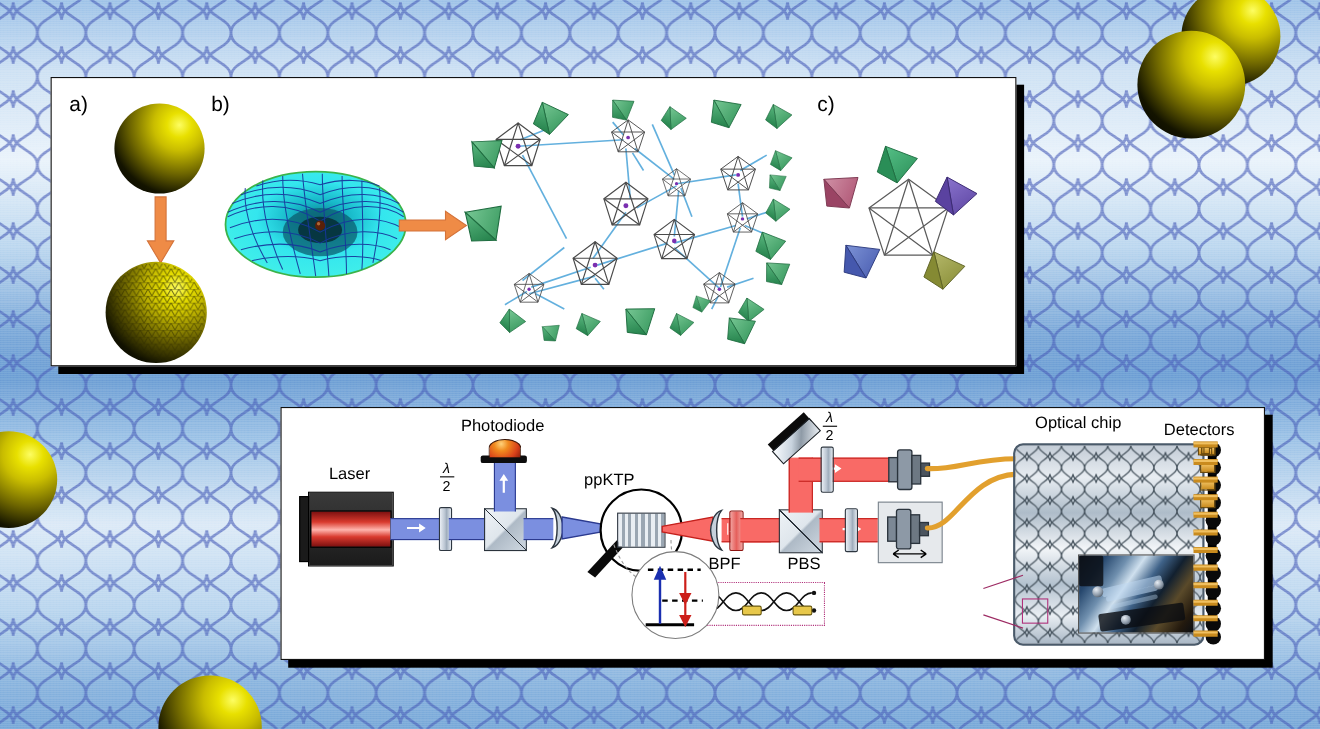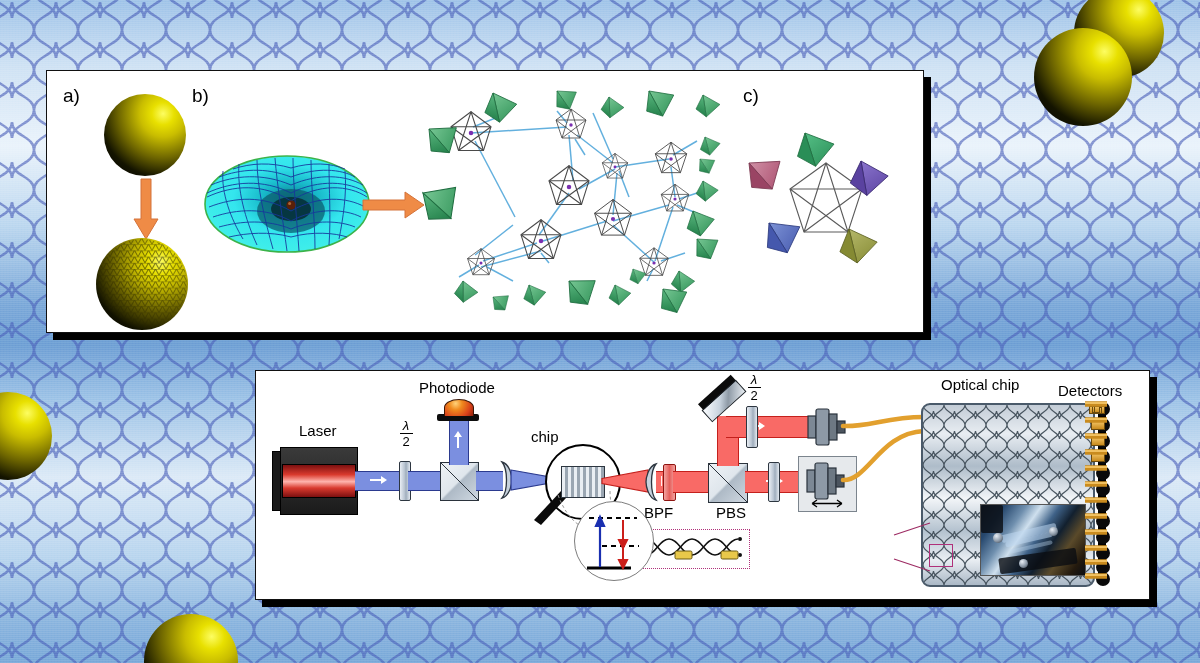--- a/index.html
+++ b/index.html
@@ -417,21 +417,21 @@
             <polygon points="0,0 14,32 -5,24" fill="#858a33"></polygon>
         </g>
       </g>
     </svg>
   </div>
 
   <div class="panel" style="left:255px;top:370px;width:893px;height:228px;">
 
     <div class="lbl fig-txt" style="left:43px;top:51px;">Laser</div>
     <div class="lbl fig-txt" style="left:163px;top:8px;">Photodiode</div>
-    <div class="lbl fig-txt" style="left:275px;top:57px;">chip</div>
+    <div class="lbl fig-txt" style="left:275px;top:57px;">ppKTP</div>
     <div class="lbl fig-txt" style="left:388px;top:133px;">BPF</div>
     <div class="lbl fig-txt" style="left:460px;top:133px;">PBS</div>
     <div class="lbl fig-txt" style="left:673px;top:5px;margin-left:12px;">Optical chip</div>
     <div class="lbl fig-txt" style="left:802px;top:11px;">Detectors</div>
 
     <div class="frac" style="left:140px;top:48px;width:20px;">
       <span class="num">λ</span>
       <span class="bar"></span>
       <span class="den">2</span>
     </div>

